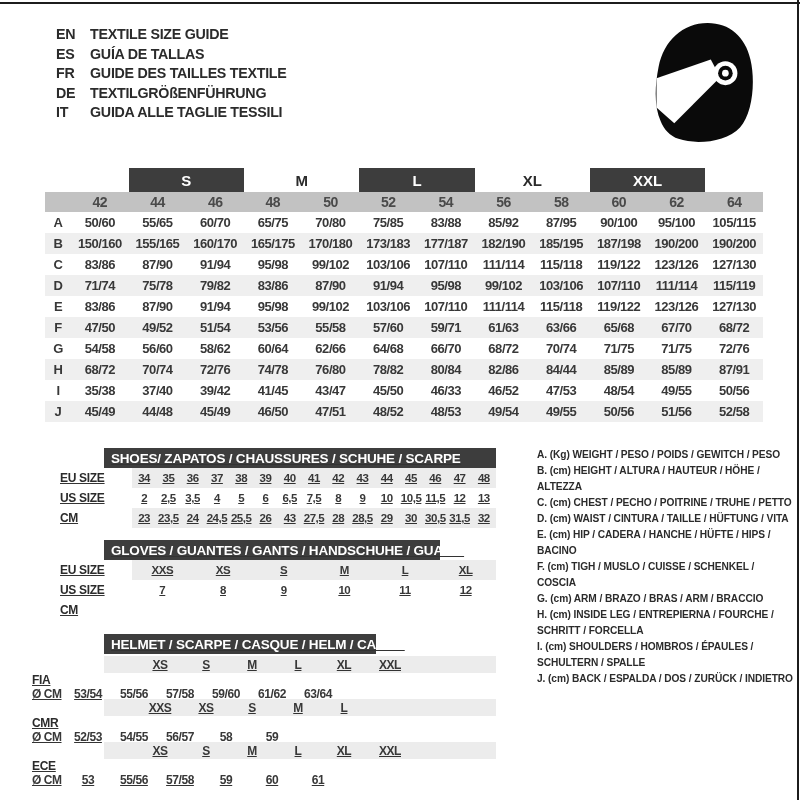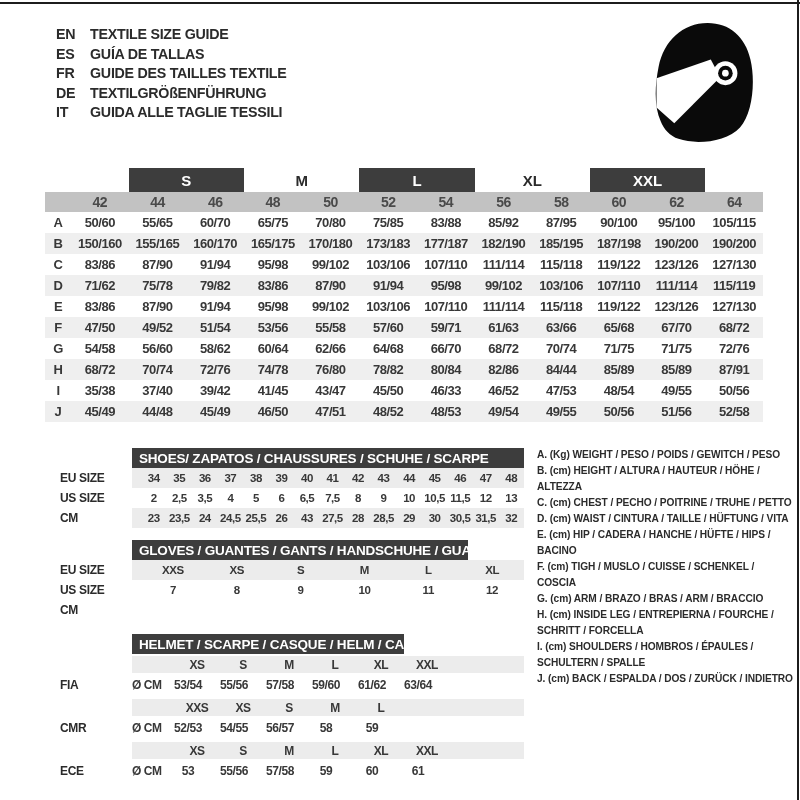--- a/index.html
+++ b/index.html
@@ -26,44 +26,44 @@
   .tt-groups { height:24px; }
   .tt-group { display:flex; align-items:center; justify-content:center; font-weight:bold; font-size:15px; color:#2b2b2b; }
   .tt-group.boxed { background:#3d3d3d; color:#ffffff; }
   .tt-band { height:20px; background:#c2c2c2; }
   .tt-band-cell { display:flex; align-items:center; justify-content:center; font-weight:bold; font-size:14px; color:#4a4a4a; letter-spacing:-0.5px; }
   .tt-row { height:21px; }
   .tt-row.alt { background:#efefef; }
   .tt-cell { display:flex; align-items:center; justify-content:center; font-weight:bold; font-size:13px; letter-spacing:-0.45px; color:#383838; white-space:nowrap; }
 
   
-  .bt { position:absolute; left:60px; width:464px; }
+  .bt { position:absolute; left:32px; width:464px;text-decoration:underline; }
   .shoes { top:448px; }
   .gloves { top:540px; }
   .helmet-t { top:634px; }
   .bt-title {
     margin-left:72px; height:20px; background:#3d3d3d; color:#ffffff;
     font-weight:bold; font-size:13.5px; display:flex; align-items:center;
     padding-left:7px; box-sizing:border-box; letter-spacing:-0.2px; white-space:nowrap;
   }
   .shoes .bt-title { width:392px; }
   .gloves .bt-title { width:336px; }
   .helmet-t .bt-title { width:272px; }
-  .bt-row { display:flex; height:20px; align-items:stretch; }
+  .bt-row { display:flex; height:20px; align-items:stretch;margin-left:28px; }
   .bt-label { width:72px; font-weight:bold; font-size:12px; letter-spacing:-0.3px; color:#2b2b2b; display:flex; align-items:center; white-space:nowrap; }
-  .bt-vals { flex:1; display:grid;padding-left:9px; }
+  .bt-vals { flex:1; display:grid; }
   .shoes .bt-vals { grid-template-columns:repeat(15, 1fr); }
   .gloves .bt-vals { grid-template-columns:repeat(6, 1fr); }
   .bt-vals.shaded { background:#ececec; }
   .bt-val { display:flex; align-items:center; justify-content:center; font-weight:bold; font-size:11.5px; letter-spacing:-0.45px; white-space:nowrap; color:#383838; }
 
   
   .ht-row { display:flex; align-items:stretch; }
   .ht-sizes { height:17px; margin-top:2px; }
-  .ht-valrow { height:24px; }
+  .ht-valrow { height:24px;flex-direction:column; }
   .ht-vals { flex:1; display:grid; grid-template-columns:33px repeat(6, 46px) 1fr; }
   .ht-vals .bt-val { font-size:12px; }
   .ht-unit { justify-content:flex-start; font-size:11.5px; }
 
   
   .legend { position:absolute; left:537px; top:446px; width:292px; transform:scaleX(0.885); transform-origin:0 0; }
   .legend-item { font-weight:bold; font-size:11.5px; line-height:16px; letter-spacing:-0.1px; color:#2b2b2b; }
 </style>
 </head>
 <body>
@@ -169,21 +169,21 @@
           <div class="tt-cell">103/106</div>
           <div class="tt-cell">107/110</div>
           <div class="tt-cell">111/114</div>
           <div class="tt-cell">115/118</div>
           <div class="tt-cell">119/122</div>
           <div class="tt-cell">123/126</div>
           <div class="tt-cell">127/130</div>
         </div>
         <div class="tt-row alt">
           <div class="tt-cell">D</div>
-          <div class="tt-cell">71/62</div>
+          <div class="tt-cell">71/74</div>
           <div class="tt-cell">75/78</div>
           <div class="tt-cell">79/82</div>
           <div class="tt-cell">83/86</div>
           <div class="tt-cell">87/90</div>
           <div class="tt-cell">91/94</div>
           <div class="tt-cell">95/98</div>
           <div class="tt-cell">99/102</div>
           <div class="tt-cell">103/106</div>
           <div class="tt-cell">107/110</div>
           <div class="tt-cell">111/114</div>

